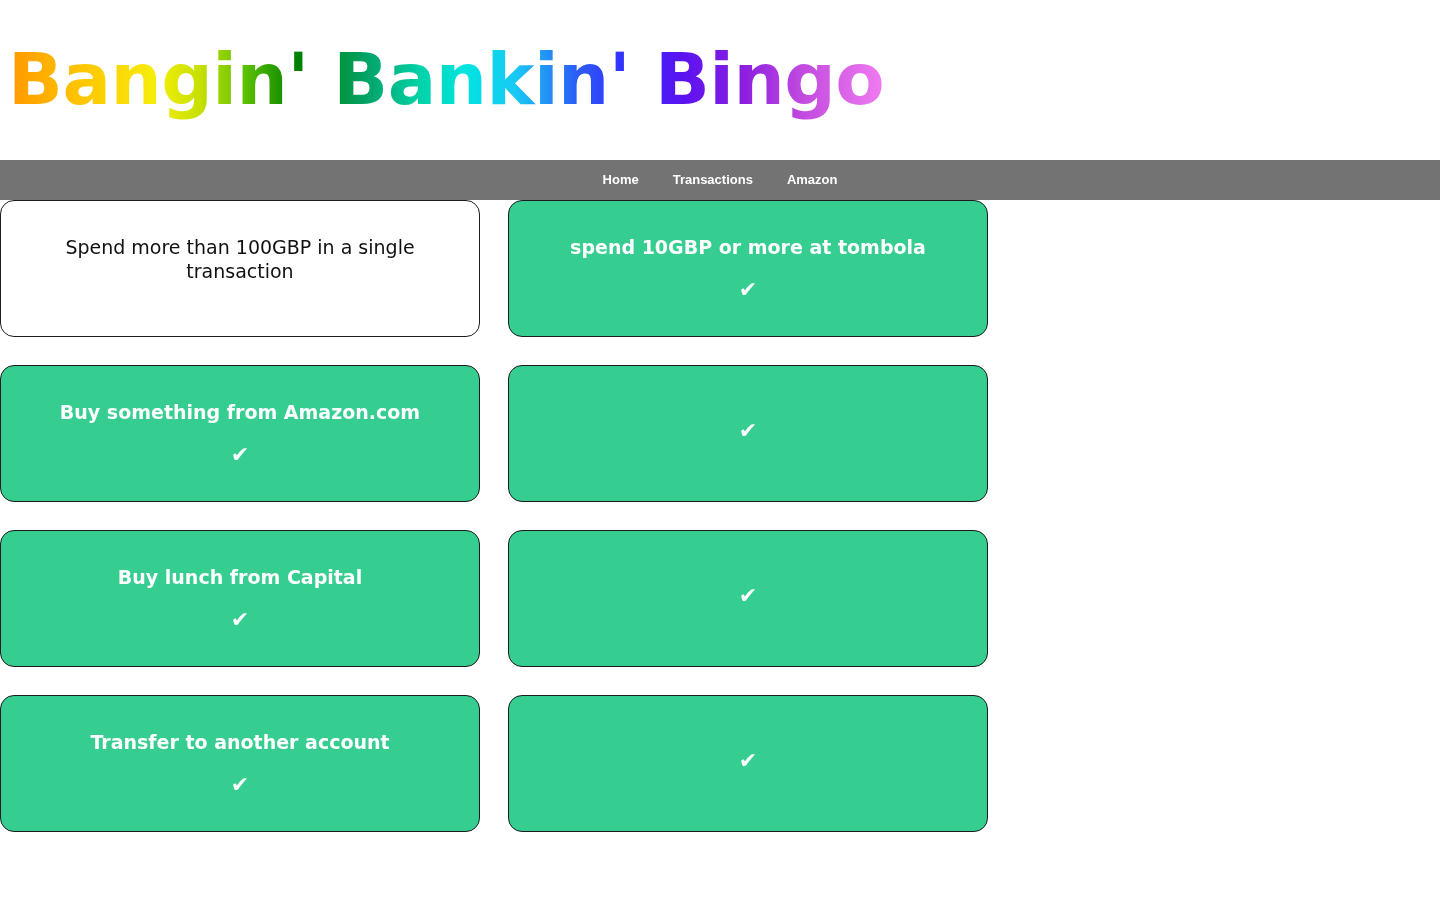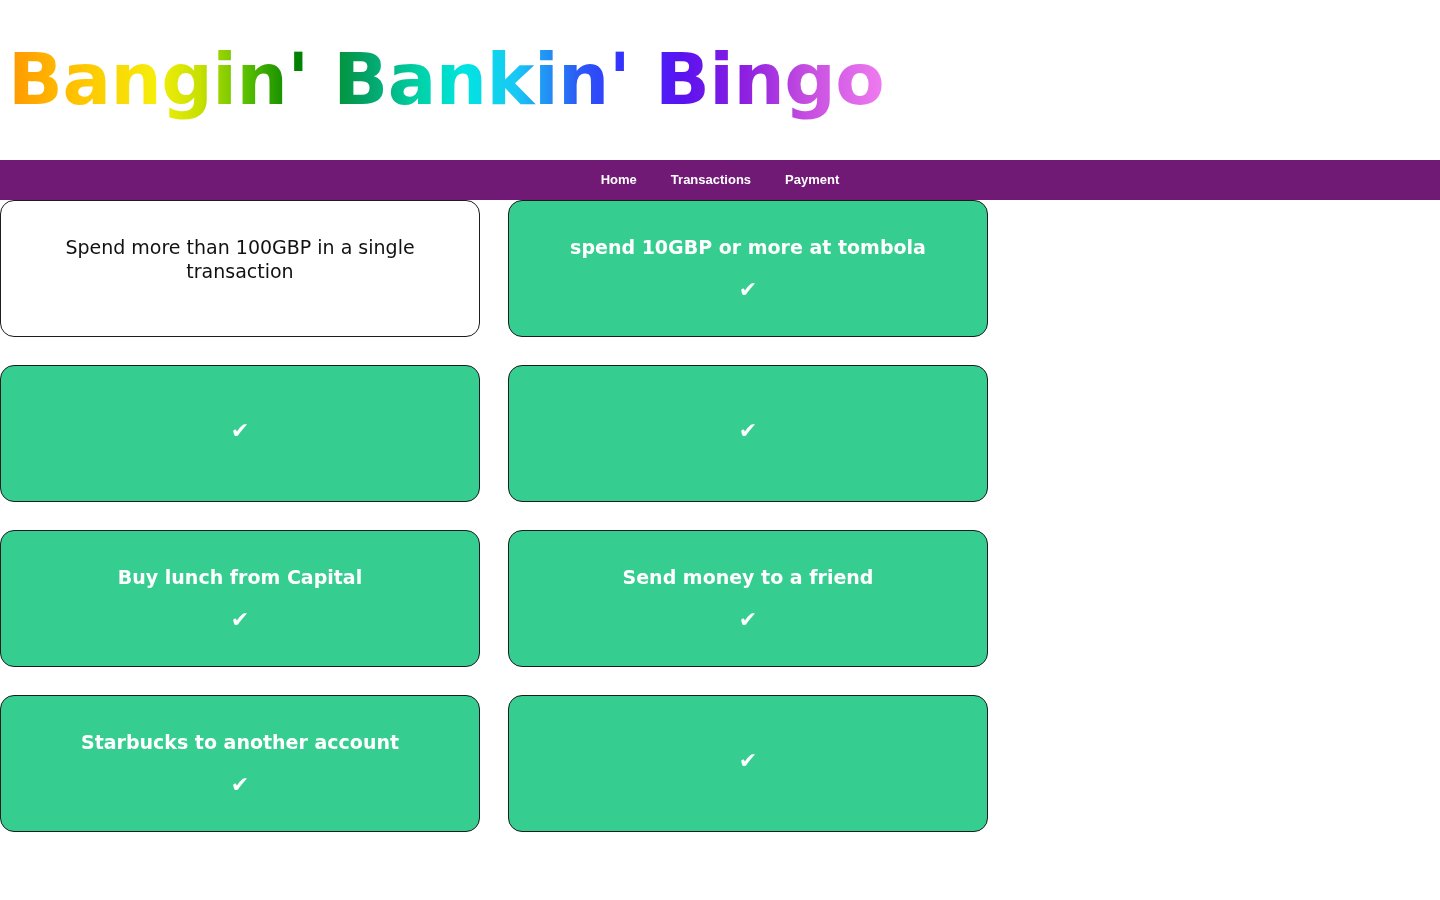--- a/index.html
+++ b/index.html
@@ -62,21 +62,21 @@
     right: 6px;
     top: 4px;
     width: 400px;
     height: 150px;
   }
 
   
   .navbar {
     width: 1440px;
     height: 40px;
-    background: #701a75;
+    background: #737373;
     display: flex;
     align-items: flex-end;
     justify-content: center;
     gap: 0px;
   }
   .nav-item {
     color: #ffffff;
     font-family: "Liberation Sans", sans-serif;
     font-size: 13px;
     font-weight: bold;
@@ -148,54 +148,54 @@
 
 <div class="header">
 
   <h1 class="site-title">Bangin' Bankin' Bingo</h1>
 
 </div>
 
 <nav class="navbar">
   <a class="nav-item" href="#">Home</a>
   <a class="nav-item" href="#">Transactions</a>
-  <a class="nav-item" href="#">Payment</a>
+  <a class="nav-item" href="#">Amazon</a>
 </nav>
 
 <main class="bingo-grid">
 
   <div class="bingo-cell">
     <span class="cell-text">Spend more than 100GBP in a single transaction</span>
   </div>
 
   <div class="bingo-cell checked">
     <span class="cell-text">spend 10GBP or more at tombola</span>
     <span class="cell-check">✔</span>
   </div>
 
   <div class="bingo-cell checked">
+    <span class="cell-text">Buy something from Amazon.com</span>
     <span class="cell-check">✔</span>
   </div>
 
   <div class="bingo-cell checked">
     <span class="cell-check">✔</span>
   </div>
 
   <div class="bingo-cell checked">
     <span class="cell-text">Buy lunch from Capital</span>
     <span class="cell-check">✔</span>
   </div>
 
   <div class="bingo-cell checked">
-    <span class="cell-text">Send money to a friend</span>
-    <span class="cell-check">✔</span>
-  </div>
-
-  <div class="bingo-cell checked">
-    <span class="cell-text">Starbucks to another account</span>
+    <span class="cell-check">✔</span>
+  </div>
+
+  <div class="bingo-cell checked">
+    <span class="cell-text">Transfer to another account</span>
     <span class="cell-check">✔</span>
   </div>
 
   <div class="bingo-cell checked">
     <span class="cell-check">✔</span>
   </div>
 
   <div class="bingo-cell empty"></div>
 
 </main>

